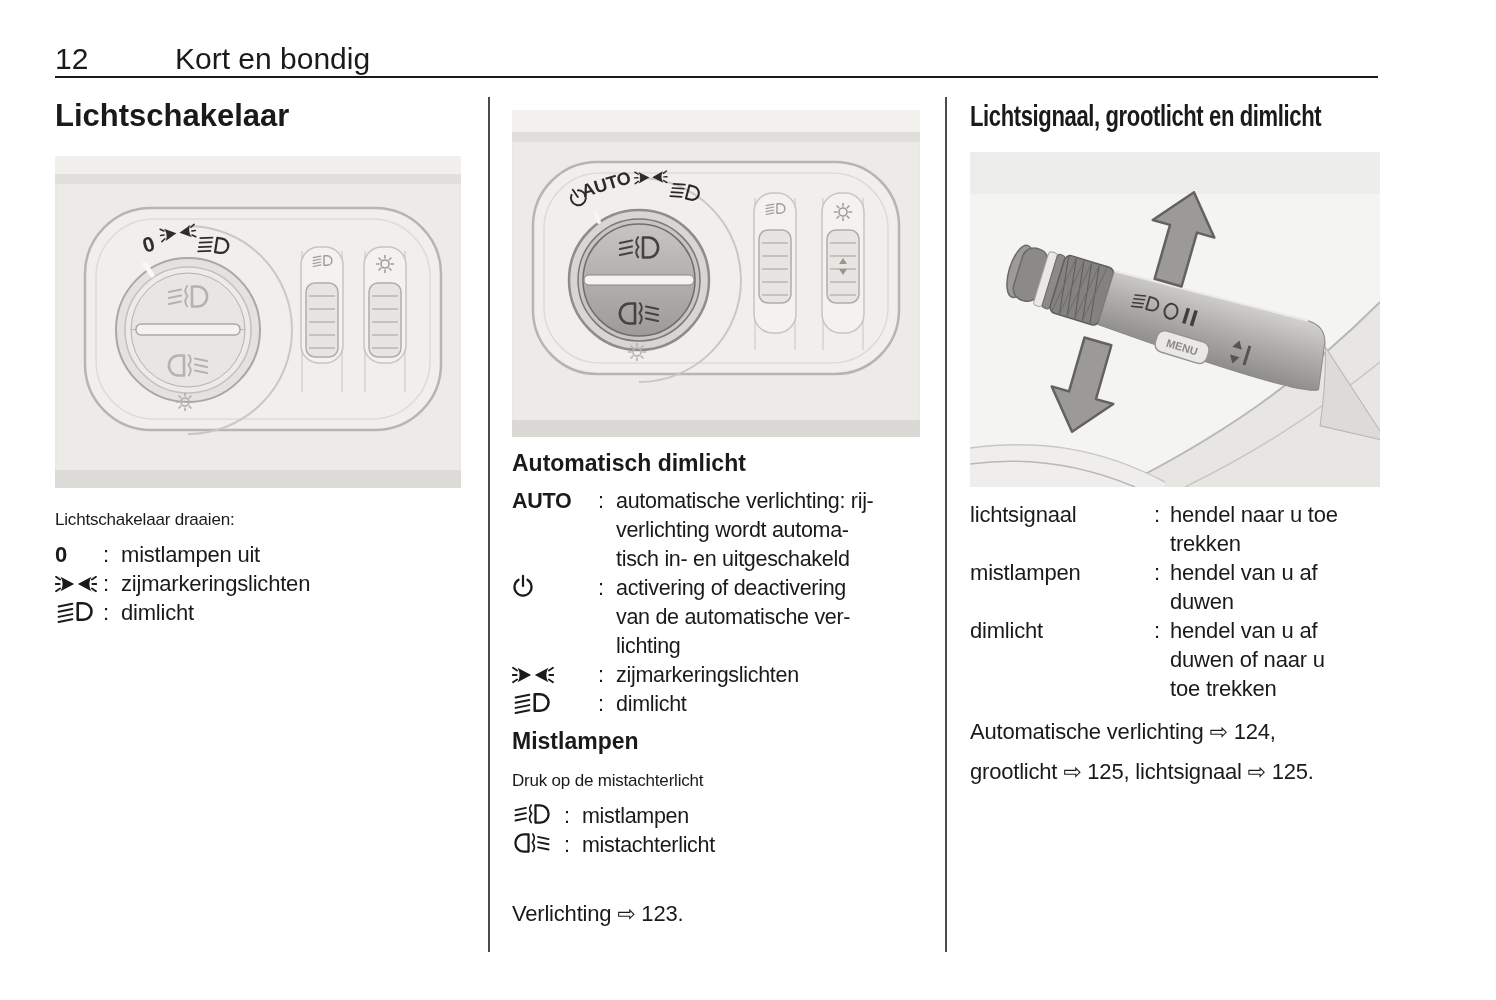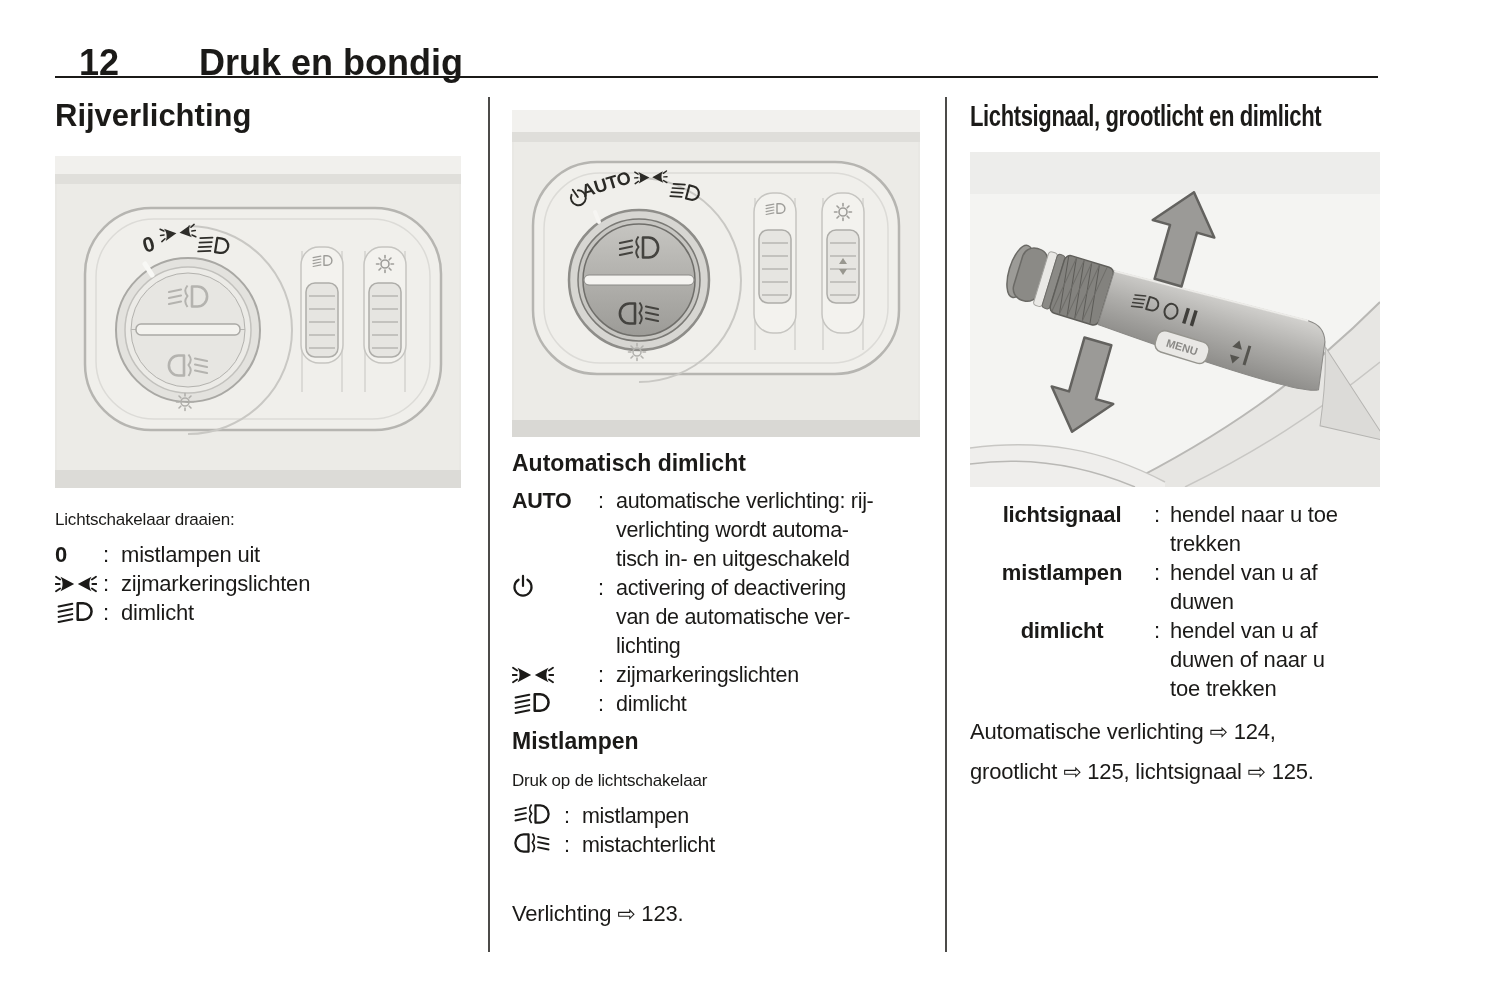--- a/index.html
+++ b/index.html
@@ -2,35 +2,35 @@
 <html><head>
 <meta charset="utf-8">
 <style>
   html,body{margin:0;padding:0;}
   body{
     width:1496px;height:1000px;position:relative;background:#ffffff;
     font-family:"Liberation Sans","DejaVu Sans",sans-serif;color:#1b1a18;
     overflow:hidden;
   }
   .abs{position:absolute;}
-  .hdr-num,.hdr-chap{font-size:36px;font-weight:bold;white-space:nowrap;margin-left:24px;}
+  .hdr-num,.hdr-chap{font-size:30px;font-weight:normal;white-space:nowrap;}
   .hdr-rule{height:2px;background:#1b1a18;}
   .vdivider{width:2px;background:#4c4b49;}
   .sec-heading{font-size:31px;font-weight:bold;white-space:nowrap;}
   .sec-heading.condensed{font-size:29px;letter-spacing:-0.5px;transform:scaleX(0.76);transform-origin:left top;}
   .sub-heading{font-size:23px;font-weight:bold;white-space:nowrap;}
   .body-text{font-size:17px;letter-spacing:-0.2px;line-height:29px;}
   .dlist{display:grid;line-height:29px;font-size:22px;letter-spacing:-0.2px;}
   .dlist.c1{grid-template-columns:48px 18px 1fr;}
   .dlist.c2{grid-template-columns:86px 18px 1fr;font-size:21.5px;letter-spacing:-0.3px;}
   .dlist.c2f{grid-template-columns:52px 18px 1fr;font-size:21.5px;letter-spacing:-0.3px;}
   .dlist.c3{grid-template-columns:184px 16px 1fr;}
   .drow{display:contents;}
   .dterm{font-weight:bold;}
-  .dterm.normal{font-weight:bold;text-align:center;}
+  .dterm.normal{font-weight:normal;}
   .dcolon{text-align:left;}
   .ddesc{white-space:pre-line;}
   .ref{font-size:22px;letter-spacing:-0.2px;line-height:40px;white-space:pre-line;}
   .ic{display:inline-block;vertical-align:-3px;}
   .photo{display:block;}
   svg text{font-family:"Liberation Sans","DejaVu Sans",sans-serif;}
 </style>
 </head>
 <body>
 
@@ -64,27 +64,27 @@
       <circle cx="10" cy="10" r="4" stroke="currentColor" stroke-width="1.6" fill="none"></circle>
       <path d="M10,1.5 L10,4 M10,16 L10,18.5 M1.5,10 L4,10 M16,10 L18.5,10 M4,4 L5.8,5.8 M14.2,14.2 L16,16 M16,4 L14.2,5.8 M5.8,14.2 L4,16" stroke="currentColor" stroke-width="1.6" stroke-linecap="round" fill="none"></path>
     </g>
     <g id="g-bigarrow">
       <polygon points="0,-58 -32,-20 -14,-20 -14,36 14,36 14,-20 32,-20" fill="#9b9a97" stroke="#63625f" stroke-width="2.5" stroke-linejoin="round"></polygon>
     </g>
   </defs>
 </svg>
 
 <div class="abs hdr-num" style="left:55px;top:42px;">12</div>
-<div class="abs hdr-chap" style="left:175px;top:42px;">Druk en bondig</div>
+<div class="abs hdr-chap" style="left:175px;top:42px;">Kort en bondig</div>
 <div class="abs hdr-rule" style="left:55px;top:76px;width:1323px;"></div>
 
 <div class="abs vdivider" style="left:488px;top:97px;height:855px;"></div>
 <div class="abs vdivider" style="left:945px;top:97px;height:855px;"></div>
 
-<div class="abs sec-heading" style="left:55px;top:98px;">Rijverlichting</div>
+<div class="abs sec-heading" style="left:55px;top:98px;">Lichtschakelaar</div>
 
 <svg class="abs photo" style="left:55px;top:156px;" width="406" height="332" viewBox="0 0 406 332">
   <rect x="0" y="0" width="406" height="332" fill="#e9e8e4"></rect>
   <rect x="0" y="0" width="406" height="18" fill="#f1f0ed"></rect>
   <rect x="0" y="18" width="406" height="10" fill="#e0dfdb"></rect>
   <rect x="2" y="28" width="402" height="286" fill="#ecebe7"></rect>
   <rect x="0" y="314" width="406" height="18" fill="#dcdbd7"></rect>
   <rect x="30" y="52" width="356" height="222" rx="66" fill="#f0efeb" stroke="#b6b5b1" stroke-width="2.5"></rect>
   <rect x="41" y="63" width="334" height="200" rx="58" fill="none" stroke="#dcdbd7" stroke-width="1.5"></rect>
   <path d="M 133,70 A 104,104 0 0 1 133,278" stroke="#c9c8c4" stroke-width="2" fill="none"></path>
@@ -220,21 +220,21 @@
   <div class="drow">
     <span class="dterm"><svg class="ic" width="40" height="23" viewBox="0 0 44 25">
           <use href="#g-lowbeam"></use>
         </svg></span>
     <span class="dcolon">:</span>
     <span class="ddesc">dimlicht</span>
   </div>
 </div>
 
 <div class="abs sub-heading" style="left:512px;top:728px;">Mistlampen</div>
-<div class="abs body-text" style="left:512px;top:766px;">Druk op de lichtschakelaar</div>
+<div class="abs body-text" style="left:512px;top:766px;">Druk op de mistachterlicht</div>
 
 <div class="abs dlist c2f" style="left:512px;top:802px;width:423px;">
   <div class="drow">
     <span class="dterm"><svg class="ic" width="40" height="24" viewBox="0 0 46 27">
           <use href="#g-frontfog"></use>
         </svg></span>
     <span class="dcolon">:</span>
     <span class="ddesc">mistlampen</span>
   </div>
   <div class="drow">

